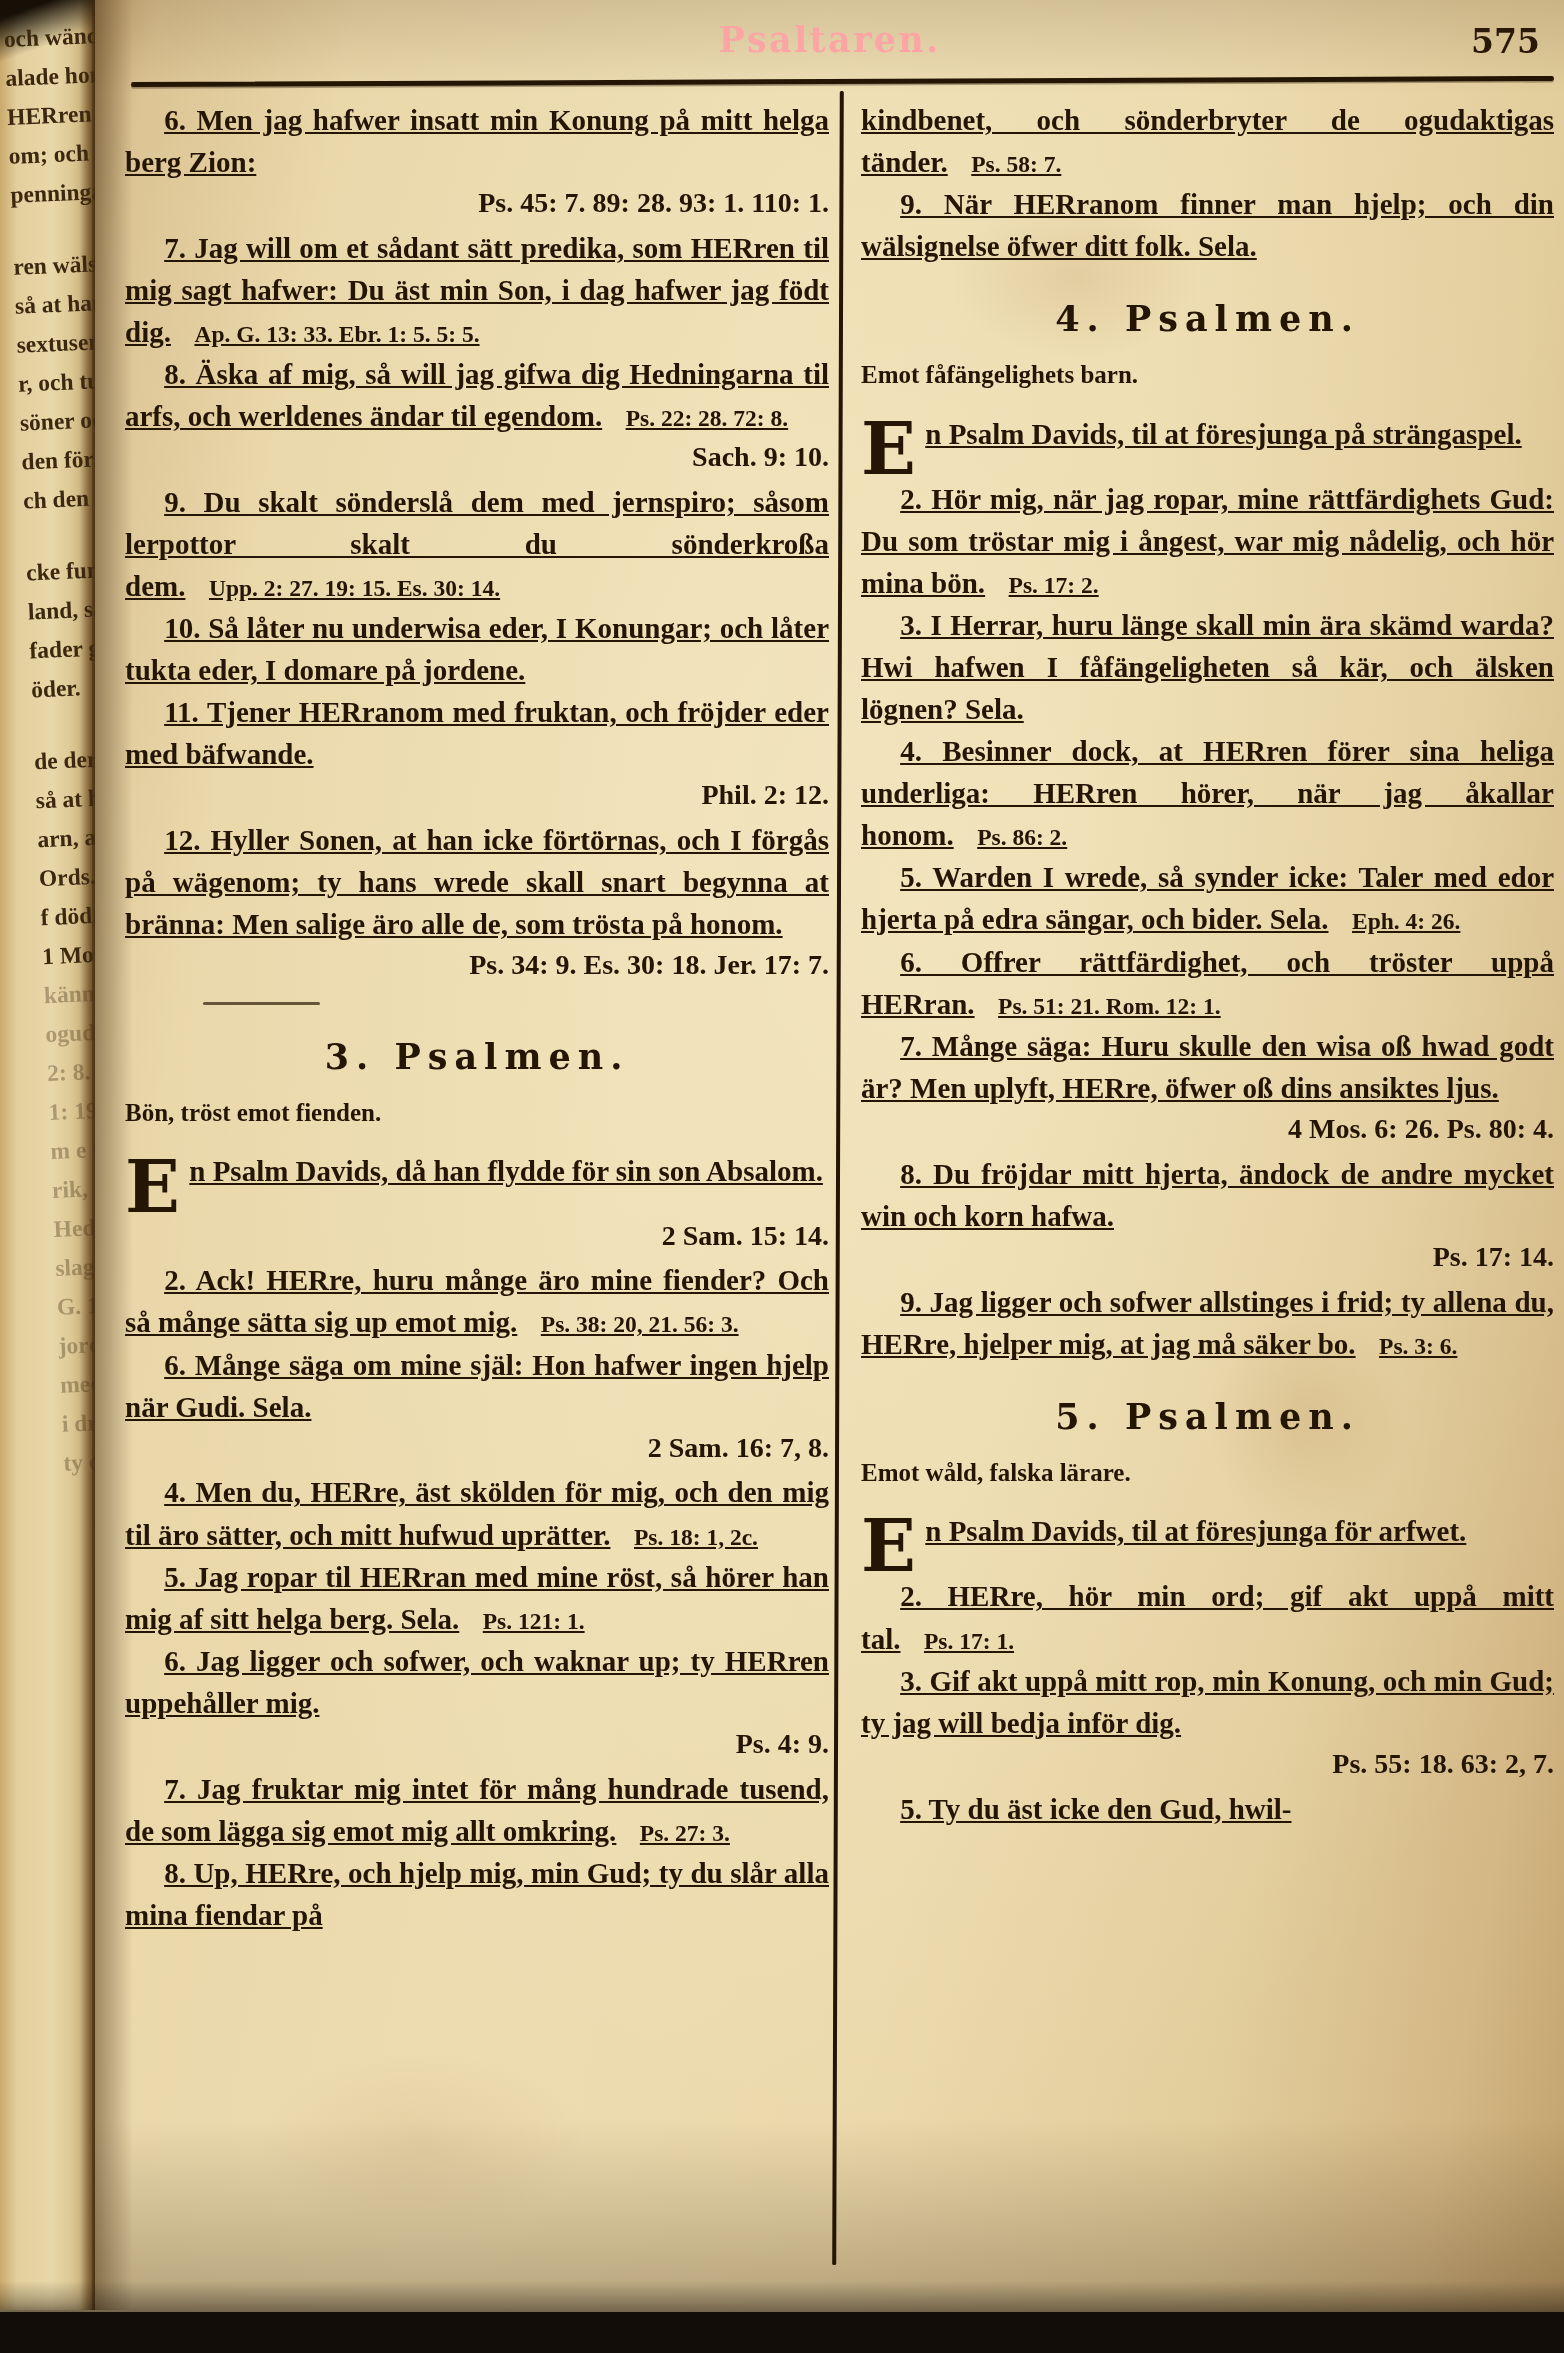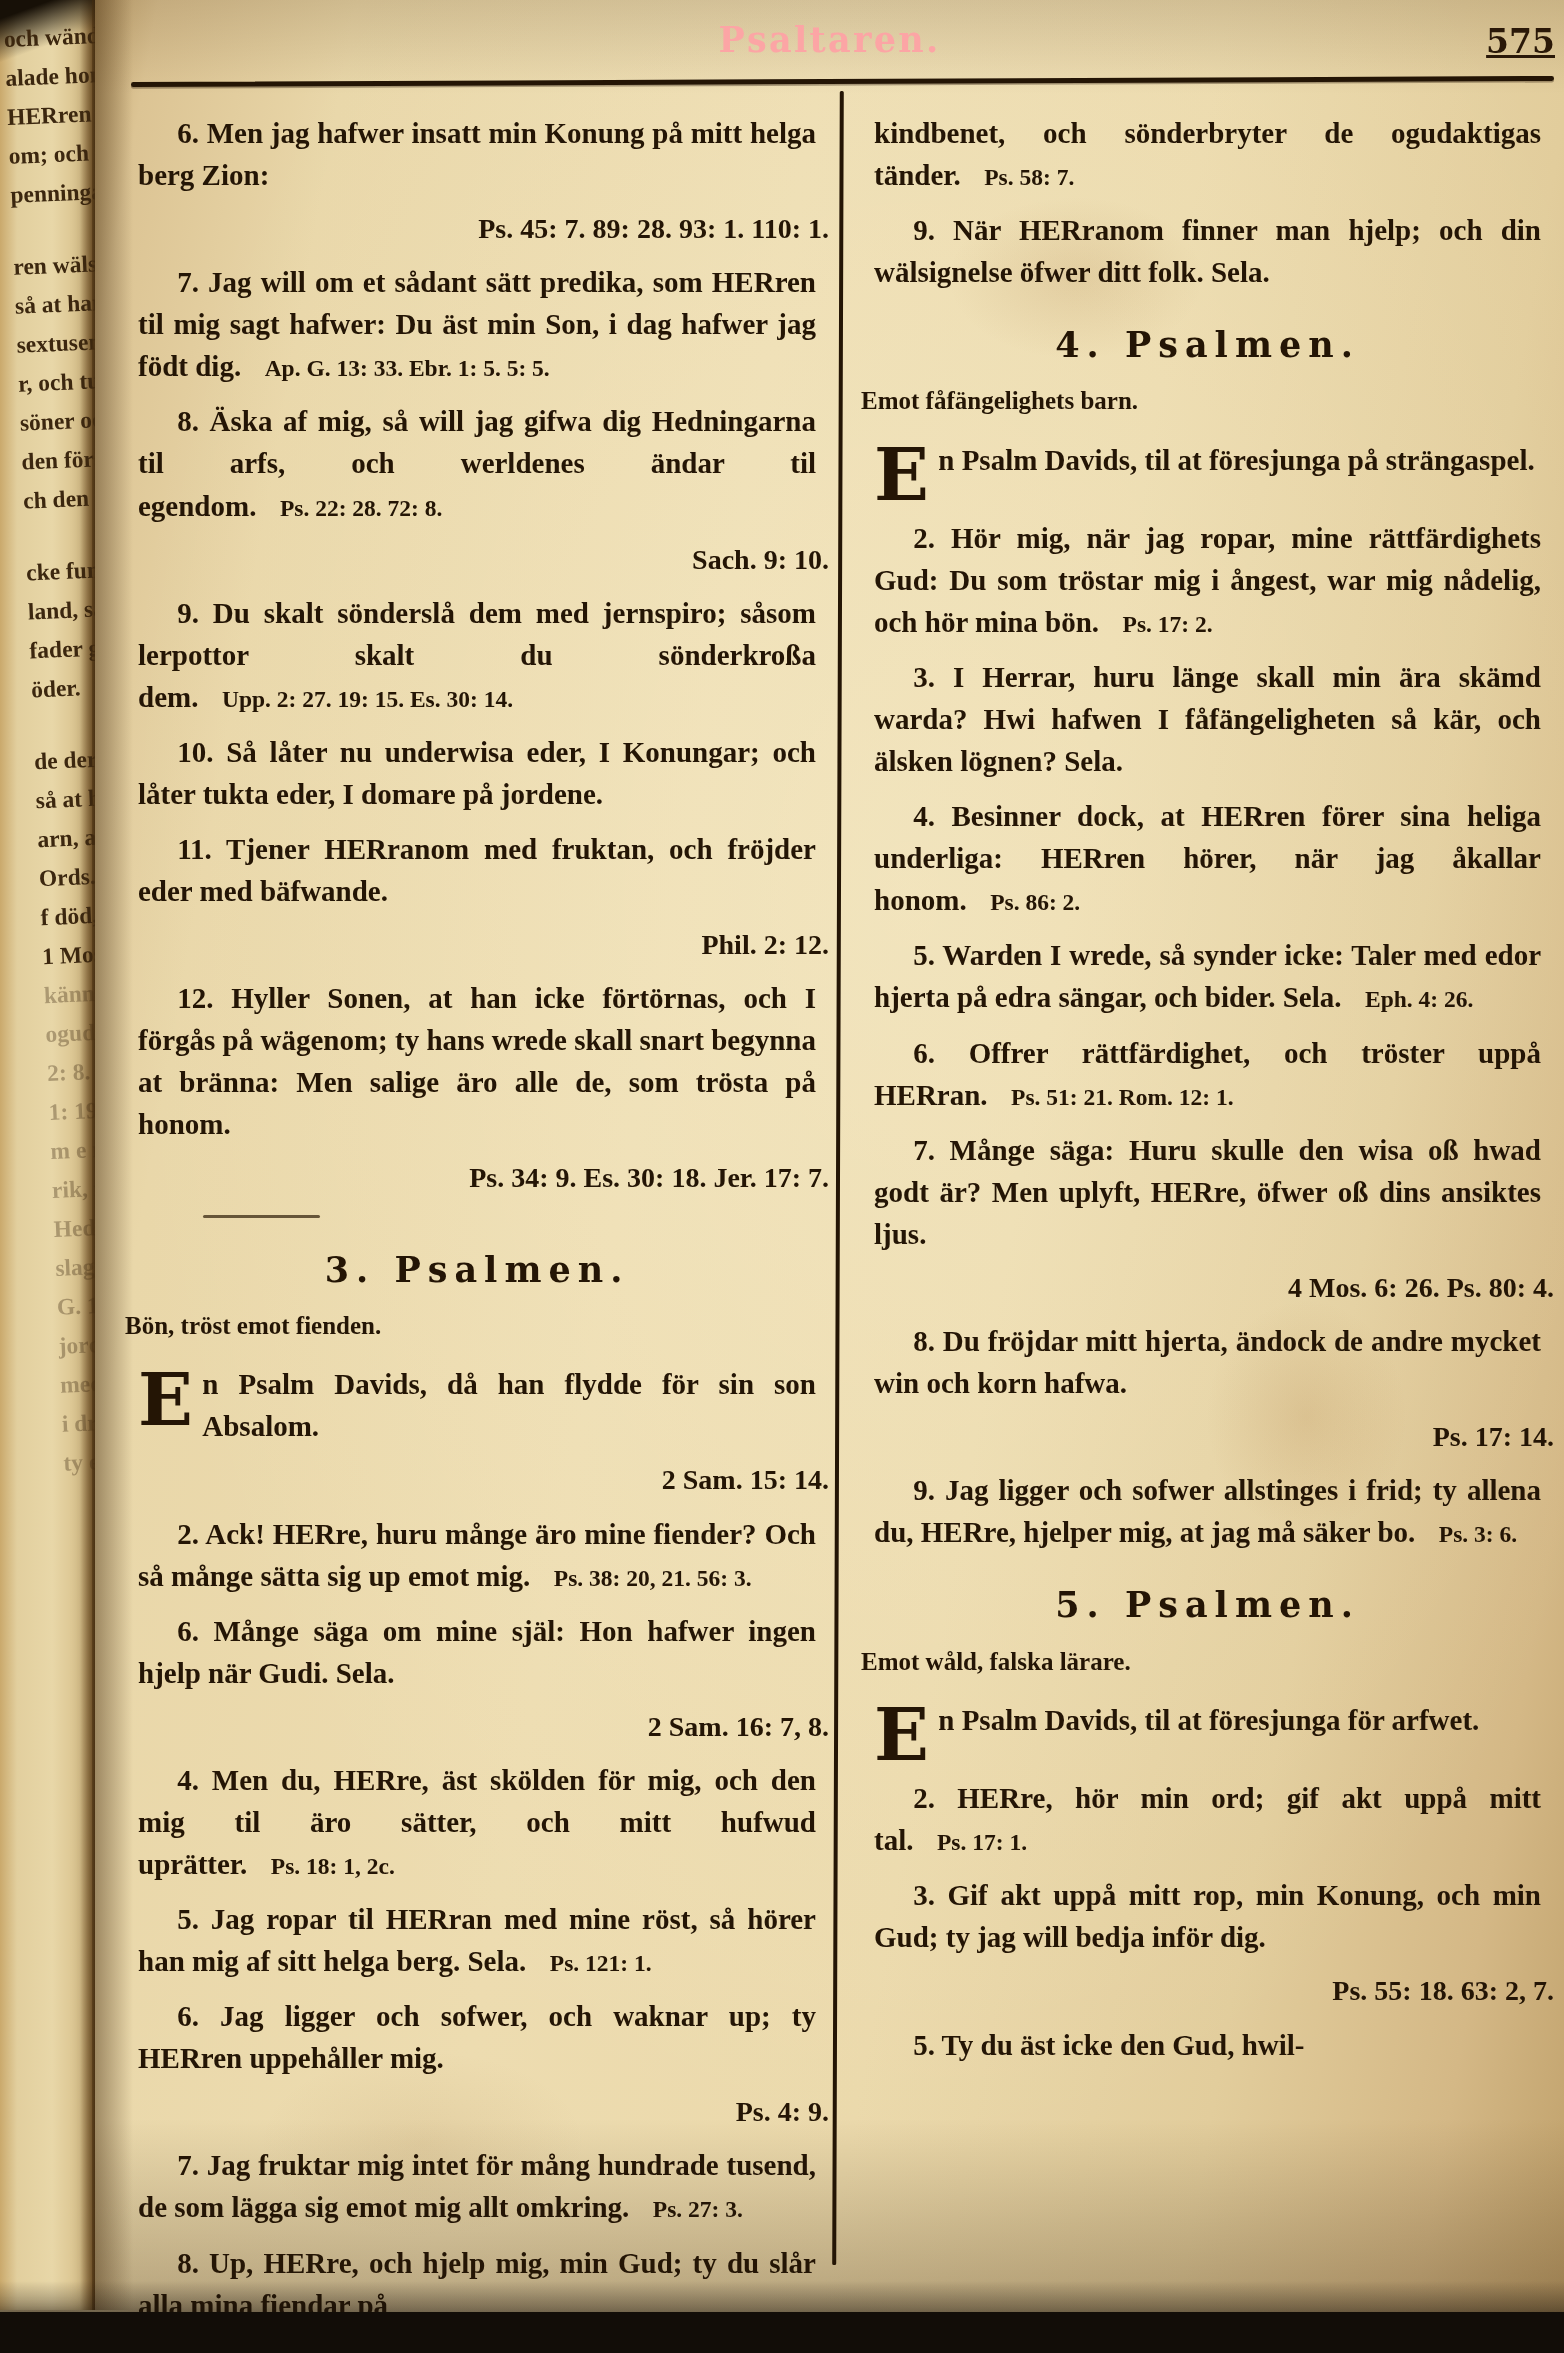--- a/index.html
+++ b/index.html
@@ -28,32 +28,32 @@
     background:linear-gradient(160deg,#171007 18%,rgba(23,16,7,0) 60%);}
   .strip-inner{position:absolute;left:3.1px;top:20.3px;transform:rotate(-2.4deg);transform-origin:top left;}
   .strip-line{font-size:23.5px;line-height:39px;font-weight:bold;color:#3c270f;white-space:nowrap;}
   .strip-line.faint{opacity:.34;}
   .strip-gap{height:33px;}
   .gutter-shadow{position:absolute;left:92px;top:0;width:41px;height:2310px;pointer-events:none;
     background:linear-gradient(90deg,rgba(70,45,15,.50),rgba(70,45,15,0));}
   
   .header-title{position:absolute;top:19px;left:485px;width:689px;text-align:center;
     font-family:"DejaVu Serif",serif;font-weight:bold;font-size:35px;letter-spacing:2.3px;color:#fca5a5;}
-  .page-number{position:absolute;top:22px;right:10px;font-family:"DejaVu Serif",serif;
-    font-weight:bold;font-size:33px;color:#2a1808;text-decoration:underline;}
+  .page-number{position:absolute;top:22px;right:25px;font-family:"DejaVu Serif",serif;
+    font-weight:bold;font-size:33px;color:#2a1808;}
   .head-rule{position:absolute;top:79px;left:131px;right:11px;height:4.7px;background:#241505;
     border-radius:2.3px;transform:rotate(-0.25deg);box-shadow:0 1.6px 0 rgba(36,21,5,.35);}
   
   .col{position:absolute;top:99px;color:#241505;font-weight:bold;
     font-size:29px;line-height:1.45;text-align:justify;}
   .col-left{left:125px;width:704px;}
   .col-right{left:861px;width:693px;}
   .divider{position:absolute;left:836px;top:91px;width:3.9px;height:2174px;background:#241505;
     border-radius:1.6px;transform:rotate(0.2deg);}
-  p.verse,p.cont,p.intro{margin:13px;}
+  p.verse,p.cont,p.intro{margin:0;text-decoration:underline;}
   p.verse{text-indent:1.35em;}
   p.cont{text-indent:0;}
   .refline{text-align:right;font-size:28px;line-height:1.4;margin:0 0 4.7px;}
   .ref-inline{font-size:23.5px;white-space:nowrap;margin-left:23.5px;}
   .heading{text-align:center;font-family:"DejaVu Serif",serif;font-size:35px;
     letter-spacing:7px;margin:27px 0 12.5px;}
   .subheading{text-align:left;font-size:25px;margin:0 0 19px;}
   .section-rule{width:117px;height:3.1px;background:#3a2812;border-radius:1.6px;
     margin:17px 0 7.8px 78px;opacity:.75;}
   p.intro{text-indent:0;}

